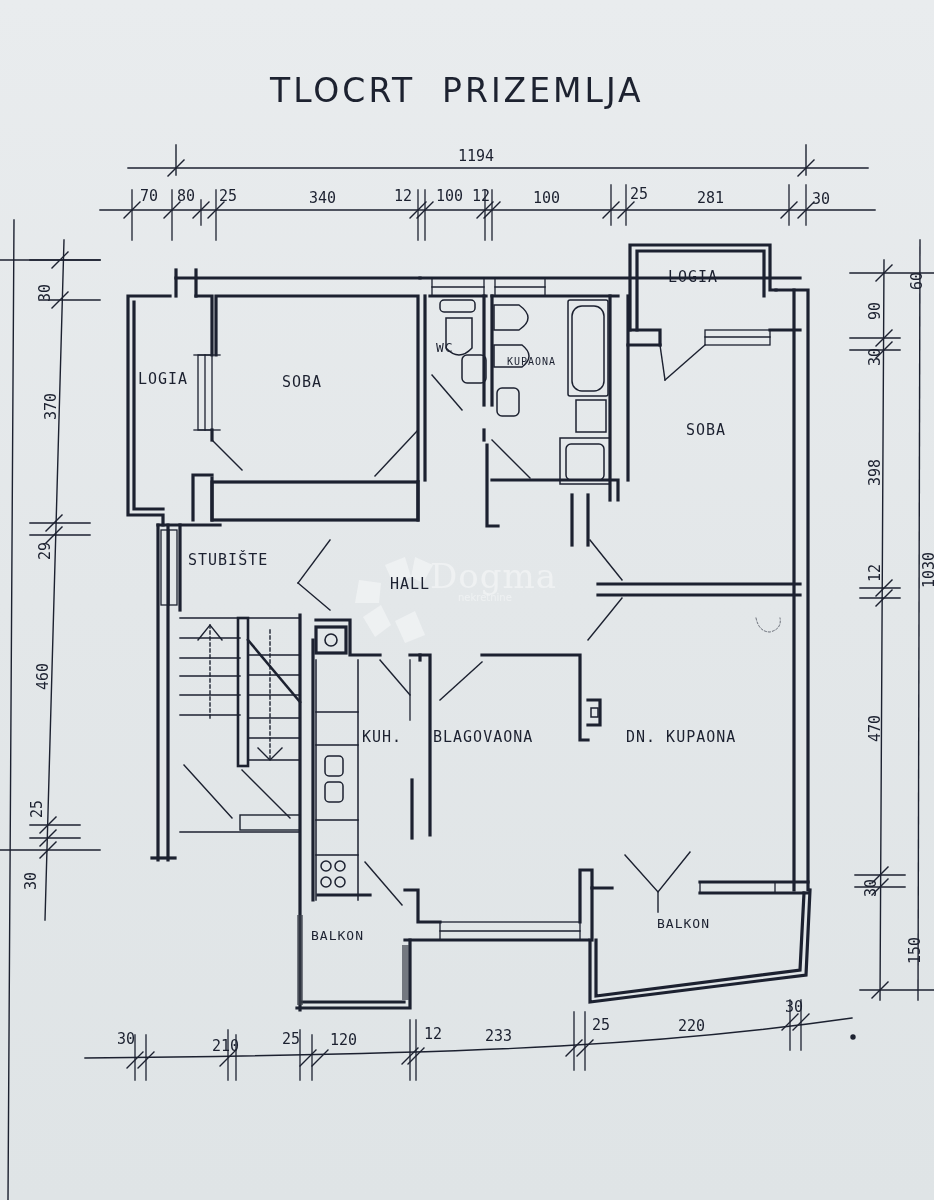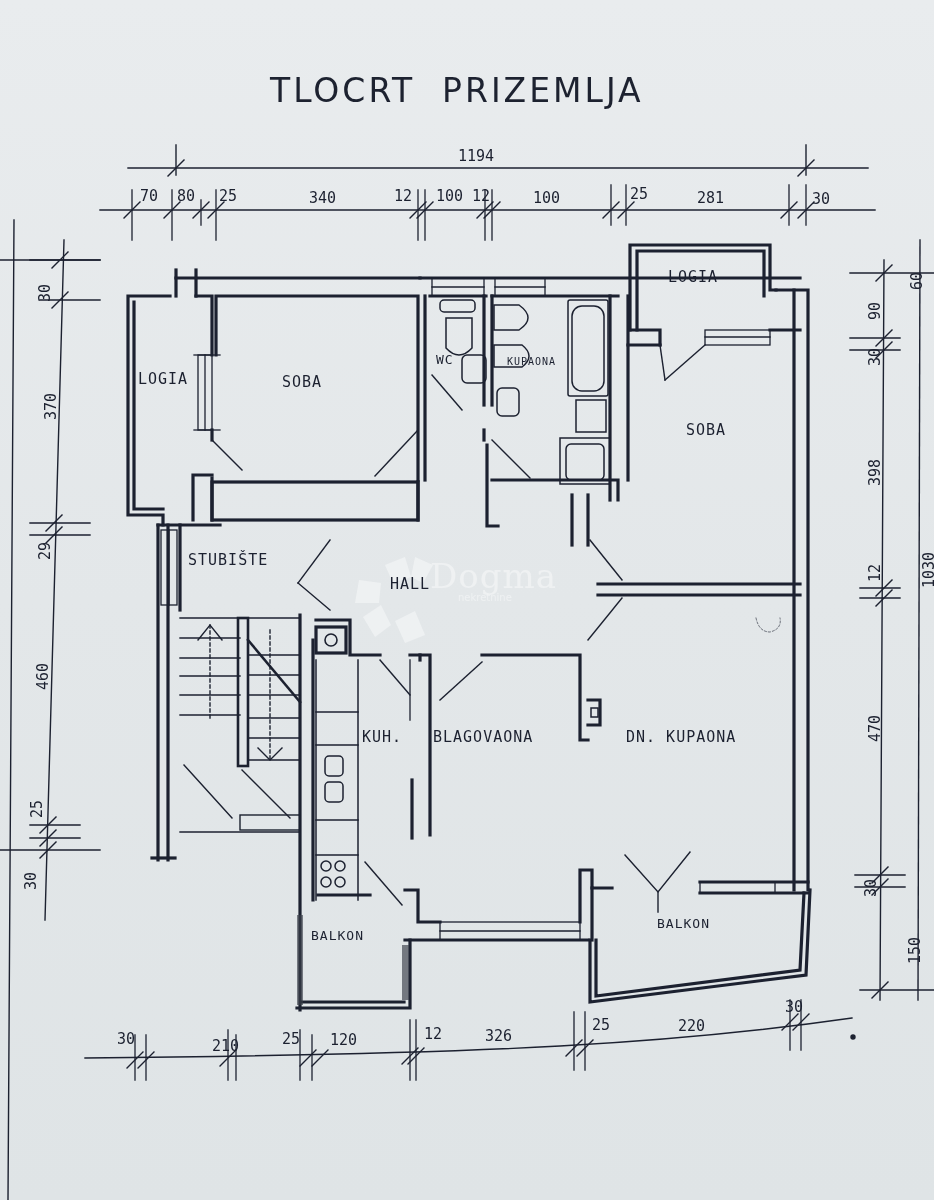--- a/index.html
+++ b/index.html
@@ -340,21 +340,21 @@
     <polygon points="50,66 70,56 80,80 60,88"></polygon>
   </g>
 </svg>
 <div class="wm-text">Dogma</div>
 <div class="wm-sub">nekretnine</div>
 
 <div class="title">TLOCRT  PRIZEMLJA</div>
 
 <div class="lbl room" style="left:138px;top:370px">LOGIA</div>
 <div class="lbl room" style="left:282px;top:373px">SOBA</div>
-<div class="lbl room" style="left:436px;top:352px;font-size:13px">WC</div>
+<div class="lbl room" style="left:436px;top:340px;font-size:13px">WC</div>
 <div class="lbl room" style="left:507px;top:356px;font-size:10px">KUPAONA</div>
 <div class="lbl room" style="left:668px;top:268px">LOGIA</div>
 <div class="lbl room" style="left:686px;top:421px">SOBA</div>
 <div class="lbl room" style="left:188px;top:551px">STUBIŠTE</div>
 <div class="lbl room" style="left:390px;top:575px">HALL</div>
 <div class="lbl room" style="left:362px;top:728px">KUH.</div>
 <div class="lbl room" style="left:433px;top:728px">BLAGOVAONA</div>
 <div class="lbl room" style="left:626px;top:728px">DN. KUPAONA</div>
 <div class="lbl room" style="left:311px;top:928px;font-size:13px">BALKON</div>
 <div class="lbl room" style="left:657px;top:916px;font-size:13px">BALKON</div>
@@ -387,16 +387,16 @@
 <div class="lbl dim dimv" style="left:920px;top:588px">1030</div>
 <div class="lbl dim dimv" style="left:866px;top:742px">470</div>
 <div class="lbl dim dimv" style="left:862px;top:897px">30</div>
 <div class="lbl dim dimv" style="left:906px;top:964px">150</div>
 
 <div class="lbl dim" style="left:117px;top:1030px">30</div>
 <div class="lbl dim" style="left:212px;top:1037px">210</div>
 <div class="lbl dim" style="left:282px;top:1030px">25</div>
 <div class="lbl dim" style="left:330px;top:1031px">120</div>
 <div class="lbl dim" style="left:424px;top:1025px">12</div>
-<div class="lbl dim" style="left:485px;top:1027px">326</div>
+<div class="lbl dim" style="left:485px;top:1027px">233</div>
 <div class="lbl dim" style="left:592px;top:1016px">25</div>
 <div class="lbl dim" style="left:678px;top:1017px">220</div>
 <div class="lbl dim" style="left:785px;top:998px">30</div>
 
 </body></html>

